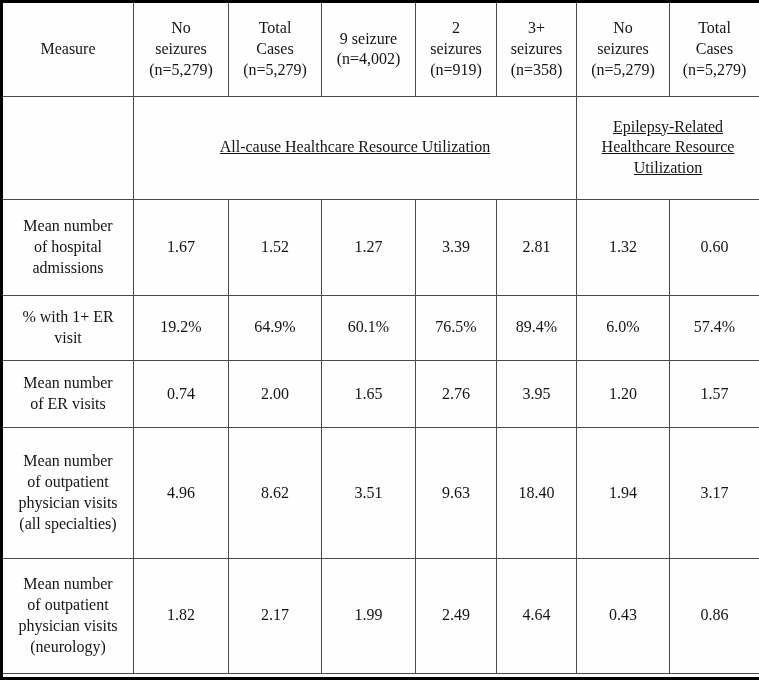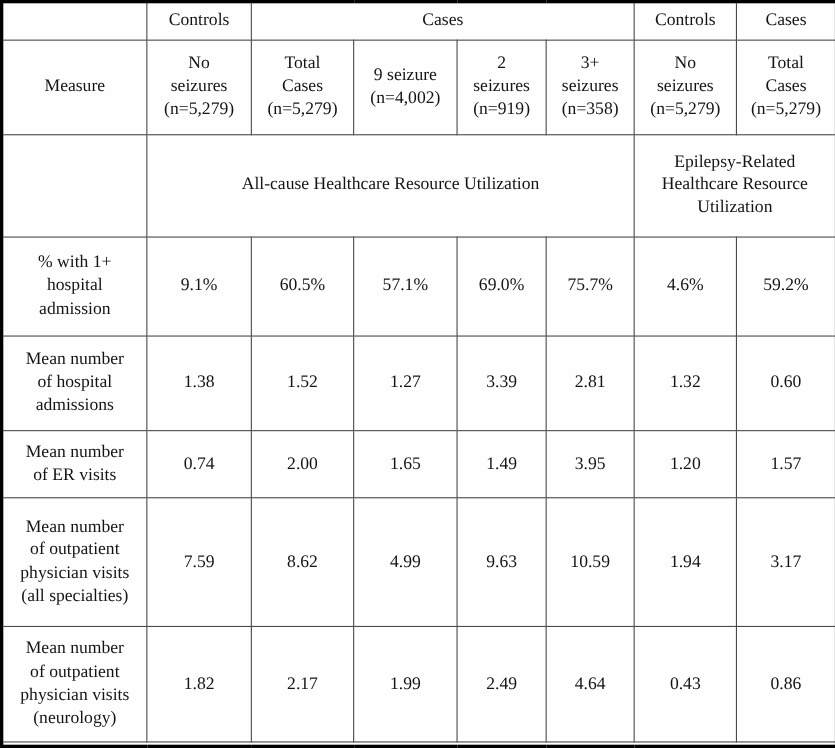--- a/index.html
+++ b/index.html
@@ -39,45 +39,38 @@
   tr.r6 { height: 55px; }
   tr.r7 { height: 106px; }
   tr.r8 { height: 94px; }
   tr.sliver { height: 4px; }
   tr.sliver td {
     border-left: none;
     border-right: none;
     border-bottom: none;
     padding: 0;
   }
-  td.section-cell { font-size: 16.5px; }
+  td.section-cell { font-size: 16.5px; text-decoration: underline; }
 </style>
 </head>
 <body>
 
 <table class="tbl">
   <colgroup>
     <col style="width:132px">
     <col style="width:95px">
     <col style="width:93px">
     <col style="width:94px">
     <col style="width:81px">
     <col style="width:80px">
     <col style="width:93px">
     <col style="width:91px">
   </colgroup>
 
   <tbody>
-      <tr class="r0">
-    <td></td>
-    <td>Controls</td>
-    <td colspan="4">Cases</td>
-    <td>Controls</td>
-    <td>Cases</td>
-  </tr>
 
   <tr class="r1">
     <td>Measure</td>
     <td>No
 seizures
 (n=5,279)</td>
     <td>Total
 Cases
 (n=5,279)</td>
     <td>9 seizure
@@ -97,69 +90,68 @@
   </tr>
 
   <tr class="r2">
     <td></td>
     <td colspan="5" class="section-cell">All-cause Healthcare Resource Utilization</td>
     <td colspan="2" class="section-cell">Epilepsy-Related
 Healthcare Resource
 Utilization</td>
   </tr>
 
-  <tr class="r3">
-    <td>% with 1+
-hospital
-admission</td>
-    <td>9.1%</td>
-    <td>60.5%</td>
-    <td>57.1%</td>
-    <td>69.0%</td>
-    <td>75.7%</td>
-    <td>4.6%</td>
-    <td>59.2%</td>
-  </tr>
 
   <tr class="r4">
     <td>Mean number
 of hospital
 admissions</td>
-    <td>1.38</td>
+    <td>1.67</td>
     <td>1.52</td>
     <td>1.27</td>
     <td>3.39</td>
     <td>2.81</td>
     <td>1.32</td>
     <td>0.60</td>
   </tr>
 
+  <tr class="r5">
+    <td>% with 1+ ER
+visit</td>
+    <td>19.2%</td>
+    <td>64.9%</td>
+    <td>60.1%</td>
+    <td>76.5%</td>
+    <td>89.4%</td>
+    <td>6.0%</td>
+    <td>57.4%</td>
+  </tr>
 
   <tr class="r6">
     <td>Mean number
 of ER visits</td>
     <td>0.74</td>
     <td>2.00</td>
     <td>1.65</td>
-    <td>1.49</td>
+    <td>2.76</td>
     <td>3.95</td>
     <td>1.20</td>
     <td>1.57</td>
   </tr>
 
   <tr class="r7">
     <td>Mean number
 of outpatient
 physician visits
 (all specialties)</td>
-    <td>7.59</td>
+    <td>4.96</td>
     <td>8.62</td>
-    <td>4.99</td>
+    <td>3.51</td>
     <td>9.63</td>
-    <td>10.59</td>
+    <td>18.40</td>
     <td>1.94</td>
     <td>3.17</td>
   </tr>
 
   <tr class="r8">
     <td>Mean number
 of outpatient
 physician visits
 (neurology)</td>
     <td>1.82</td>

